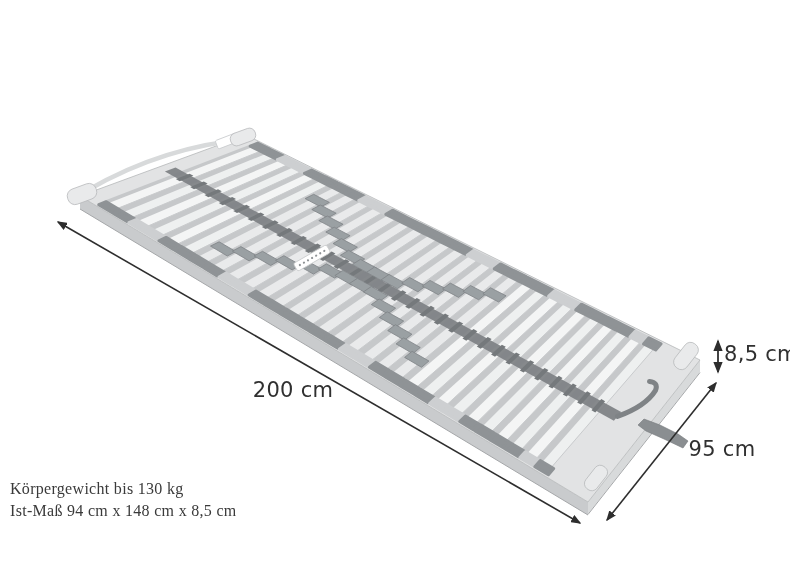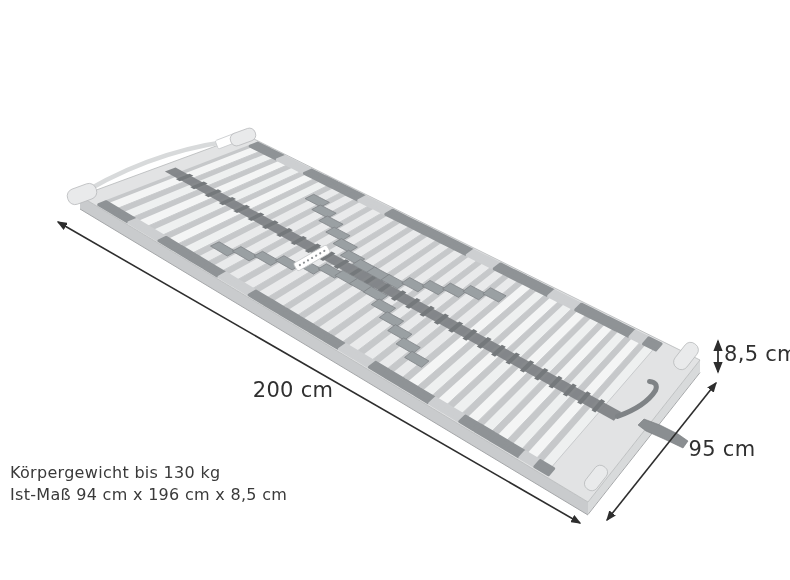--- a/index.html
+++ b/index.html
@@ -1,20 +1,20 @@
 <!DOCTYPE html>
 <html><head>
 <meta charset="utf-8">
 <style>
   html,body{margin:0;padding:0;background:#ffffff;}
   body{width:790px;height:580px;font-family:"DejaVu Sans","Liberation Sans",sans-serif;}
   .stage{position:relative;width:790px;height:580px;overflow:hidden;background:#ffffff;}
   svg{position:absolute;left:0;top:0;}
   .dim-label{font-size:21px;letter-spacing:0.3px;}
-  .specs{position:absolute;left:10px;top:462px;font-size:16px;line-height:22px;letter-spacing:0.3px;}
+  .specs{position:absolute;left:10px;top:478px;font-size:16px;line-height:22px;letter-spacing:0.3px;font-family:Liberation Serif, serif;}
   .specs div{white-space:nowrap;}
 </style>
 </head>
 <body style="background: rgb(255, 255, 255);">
 
 <div class="stage">
 
   <svg id="bed-svg" width="790" height="580" viewBox="0 0 790 580">
     <defs>
       <marker id="arrow" viewBox="0 0 10 8" refX="8.6" refY="4" markerWidth="6.5" markerHeight="5.2" orient="auto-start-reverse">
@@ -246,15 +246,15 @@
       <line class="dim-line" x1="718" y1="341" x2="718" y2="372" stroke="#2e2e2e" stroke-width="1.8" marker-start="url(#arrow)" marker-end="url(#arrow)"></line>
 
       <text class="dim-label" x="293" y="397" text-anchor="middle" fill="#303030">200 cm</text>
       <text class="dim-label" x="722" y="456" text-anchor="middle" fill="#303030">95 cm</text>
       <text class="dim-label" x="724" y="361" text-anchor="start" fill="#303030">8,5 cm</text>
     </g>
   </svg>
 
   <div class="specs" id="specs-block" style="color: rgb(58, 58, 58);">
     <div>Körpergewicht bis 130 kg</div>
-    <div>Ist-Maß 94 cm x 196 cm x 8,5 cm</div>
+    <div>Ist-Maß 94 cm x 148 cm x 8,5 cm</div>
   </div>
 </div>
 
 </body></html>

